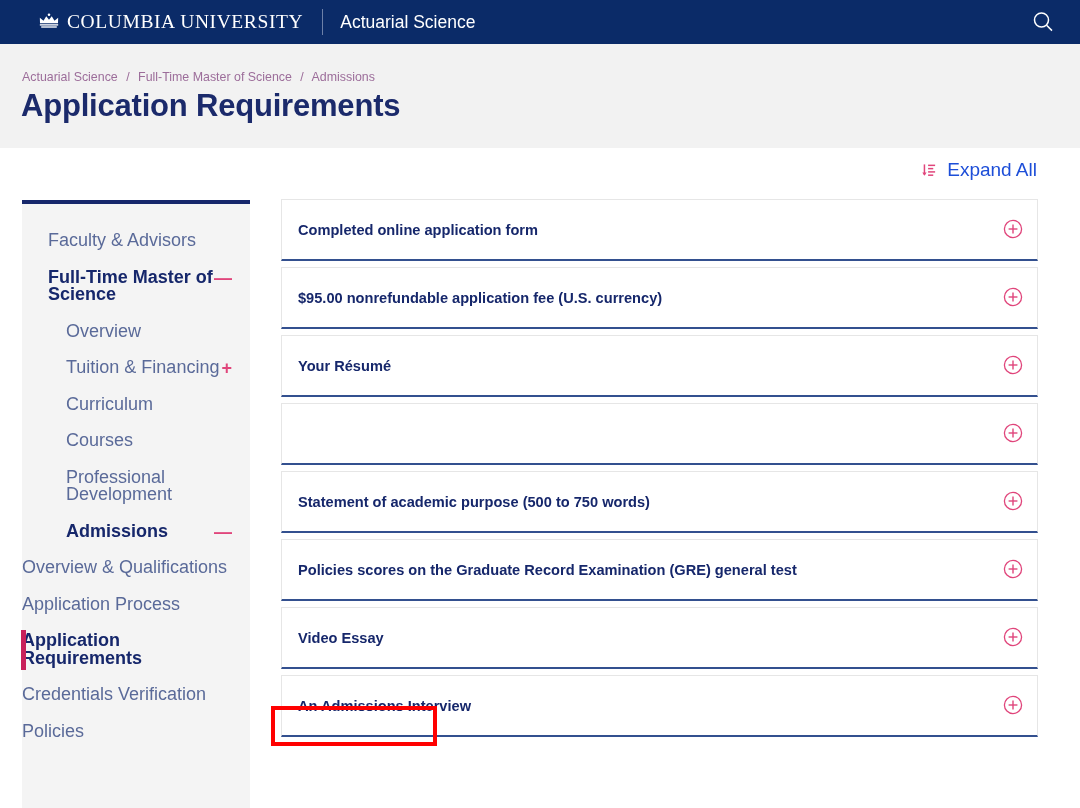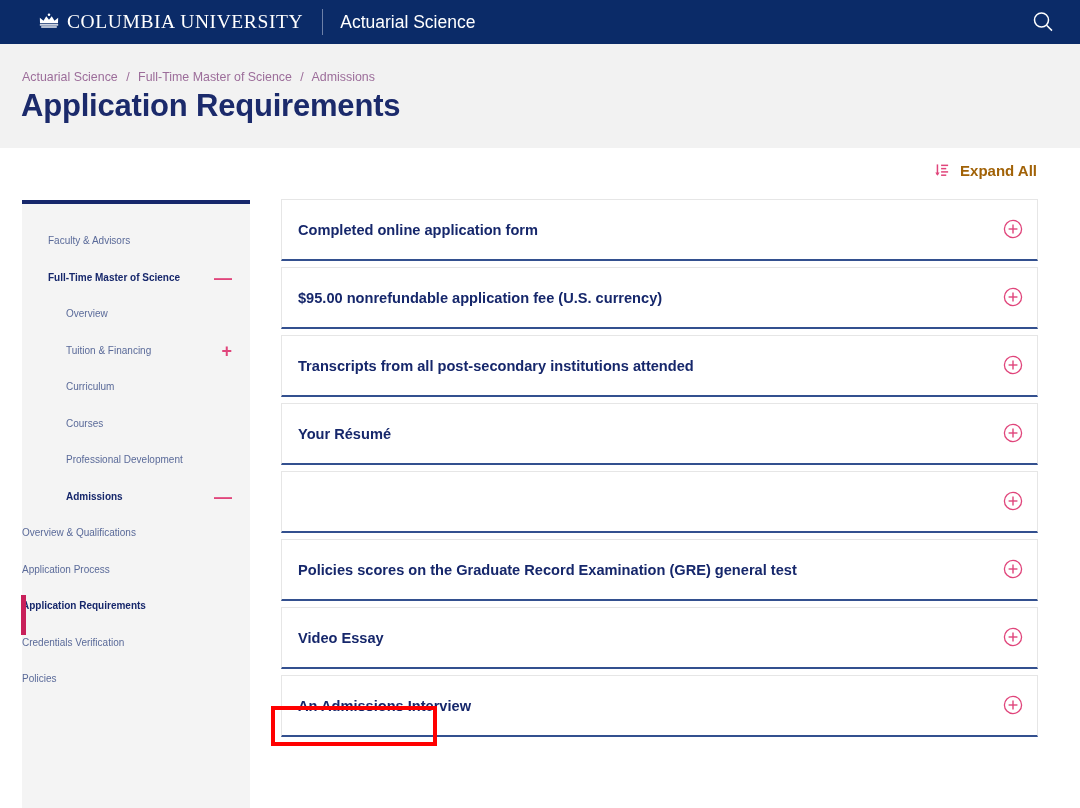--- a/index.html
+++ b/index.html
@@ -95,21 +95,21 @@
   }
   .nav-item {
     position: relative;
     display: flex; align-items: flex-start;
     justify-content: space-between;
     padding: 0 18px 0 0;
     margin-bottom: 19px;
     cursor: pointer;
   }
   .nav-label {
-    font-size: 10px;
+    font-size: 18px;
     line-height: 17.5px;
     color: #5a6a99;
   }
   .nav-item.level-0 .nav-label { padding-left: 26px; }
   .nav-item.level-1 .nav-label { padding-left: 44px; }
   .nav-item.bold .nav-label {
     color: #16276b;
     font-weight: bold;
   }
   .nav-item.active .nav-label {
@@ -141,23 +141,23 @@
     height: 44px;
     padding-right: 1px;
   }
   .expand-all-button {
     display: flex; align-items: center;
     background: none; border: none; cursor: pointer;
     padding: 0;
   }
   .sort-icon { margin-right: 10px; display: block; }
   .expand-all-label {
-    color: #a16207;
-    font-weight: bold;
-    font-size: 15px;
+    color: #1d4ed8;
+    font-weight: normal;
+    font-size: 19px;
   }
 
   .accordion { margin-top: 7px; }
   .accordion-item {
     position: relative;
     background: #ffffff;
     border: 1px solid #e6e6e6;
     border-bottom: 2px solid #33508f;
     height: 62px;
     margin-bottom: 6px;
@@ -295,36 +295,36 @@
         </div>
         <div class="accordion-item">
           <span class="accordion-title">$95.00 nonrefundable application fee (U.S. currency)</span>
           <svg class="accordion-toggle" viewBox="0 0 20 20">
             <circle cx="10" cy="10" r="8.6" fill="none" stroke="#e0457b" stroke-width="1.3"></circle>
             <line x1="10" y1="5.6" x2="10" y2="14.4" stroke="#e0457b" stroke-width="1.4"></line>
             <line x1="5.6" y1="10" x2="14.4" y2="10" stroke="#e0457b" stroke-width="1.4"></line>
           </svg>
         </div>
         <div class="accordion-item">
-          <span class="accordion-title">Transcripts from all post-secondary institutions attended</span>
-          <svg class="accordion-toggle" viewBox="0 0 20 20">
-            <circle cx="10" cy="10" r="8.6" fill="none" stroke="#e0457b" stroke-width="1.3"></circle>
-            <line x1="10" y1="5.6" x2="10" y2="14.4" stroke="#e0457b" stroke-width="1.4"></line>
-            <line x1="5.6" y1="10" x2="14.4" y2="10" stroke="#e0457b" stroke-width="1.4"></line>
-          </svg>
-        </div>
-        <div class="accordion-item">
           <span class="accordion-title">Your Résumé</span>
           <svg class="accordion-toggle" viewBox="0 0 20 20">
             <circle cx="10" cy="10" r="8.6" fill="none" stroke="#e0457b" stroke-width="1.3"></circle>
             <line x1="10" y1="5.6" x2="10" y2="14.4" stroke="#e0457b" stroke-width="1.4"></line>
             <line x1="5.6" y1="10" x2="14.4" y2="10" stroke="#e0457b" stroke-width="1.4"></line>
           </svg>
         </div>
         <div class="accordion-item">
+          <svg class="accordion-toggle" viewBox="0 0 20 20">
+            <circle cx="10" cy="10" r="8.6" fill="none" stroke="#e0457b" stroke-width="1.3"></circle>
+            <line x1="10" y1="5.6" x2="10" y2="14.4" stroke="#e0457b" stroke-width="1.4"></line>
+            <line x1="5.6" y1="10" x2="14.4" y2="10" stroke="#e0457b" stroke-width="1.4"></line>
+          </svg>
+        </div>
+        <div class="accordion-item">
+          <span class="accordion-title">Statement of academic purpose (500 to 750 words)</span>
           <svg class="accordion-toggle" viewBox="0 0 20 20">
             <circle cx="10" cy="10" r="8.6" fill="none" stroke="#e0457b" stroke-width="1.3"></circle>
             <line x1="10" y1="5.6" x2="10" y2="14.4" stroke="#e0457b" stroke-width="1.4"></line>
             <line x1="5.6" y1="10" x2="14.4" y2="10" stroke="#e0457b" stroke-width="1.4"></line>
           </svg>
         </div>
         <div class="accordion-item">
           <span class="accordion-title">Policies scores on the Graduate Record Examination (GRE) general test</span>
           <svg class="accordion-toggle" viewBox="0 0 20 20">
             <circle cx="10" cy="10" r="8.6" fill="none" stroke="#e0457b" stroke-width="1.3"></circle>

